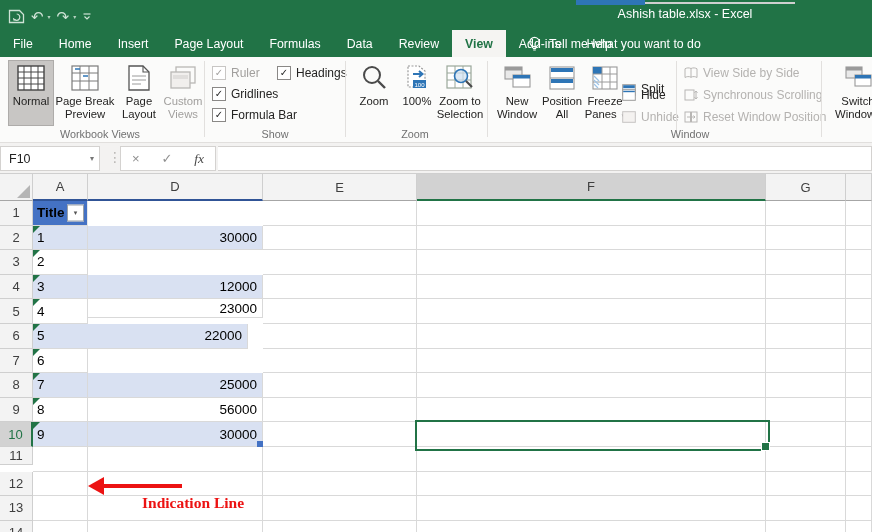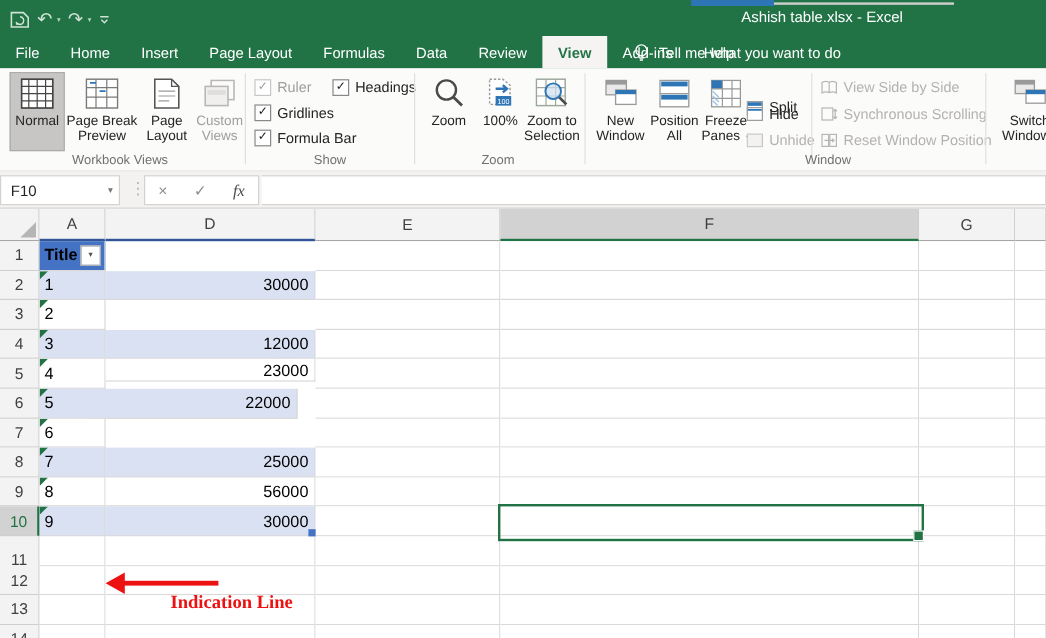--- a/index.html
+++ b/index.html
@@ -465,21 +465,21 @@
       <span>9</span>
       <div class="err-tri"></div>
     </div>
     <div class="cell num band" style="left: 88px; top: 248.4px; width: 175px; height: 24.6px;">
       <span>30000</span>
     </div>
     <div class="cell" style="left: 263px; top: 248.4px; width: 154px; height: 24.6px;"></div>
     <div class="cell" style="left: 417px; top: 248.4px; width: 349px; height: 24.6px;"></div>
     <div class="cell" style="left: 766px; top: 248.4px; width: 80px; height: 24.6px;"></div>
     <div class="cell" style="left: 846px; top: 248.4px; width: 26px; height: 24.6px;"></div>
-    <div class="rowhdr" style="top: 273px; height: 40px;">11</div>
+    <div class="rowhdr" style="top: 273px; height: 18px;">11</div>
     <div class="cell" style="left: 33px; top: 273px; width: 55px; height: 24.6px;"></div>
     <div class="cell" style="left: 88px; top: 273px; width: 175px; height: 24.6px;"></div>
     <div class="cell" style="left: 263px; top: 273px; width: 154px; height: 24.6px;"></div>
     <div class="cell" style="left: 417px; top: 273px; width: 349px; height: 24.6px;"></div>
     <div class="cell" style="left: 766px; top: 273px; width: 80px; height: 24.6px;"></div>
     <div class="cell" style="left: 846px; top: 273px; width: 26px; height: 24.6px;"></div>
     <div class="rowhdr" style="top: 297.6px; height: 24.6px;">12</div>
     <div class="cell" style="left: 33px; top: 297.6px; width: 55px; height: 24.6px;"></div>
     <div class="cell" style="left: 88px; top: 297.6px; width: 175px; height: 24.6px;"></div>
     <div class="cell" style="left: 263px; top: 297.6px; width: 154px; height: 24.6px;"></div>

